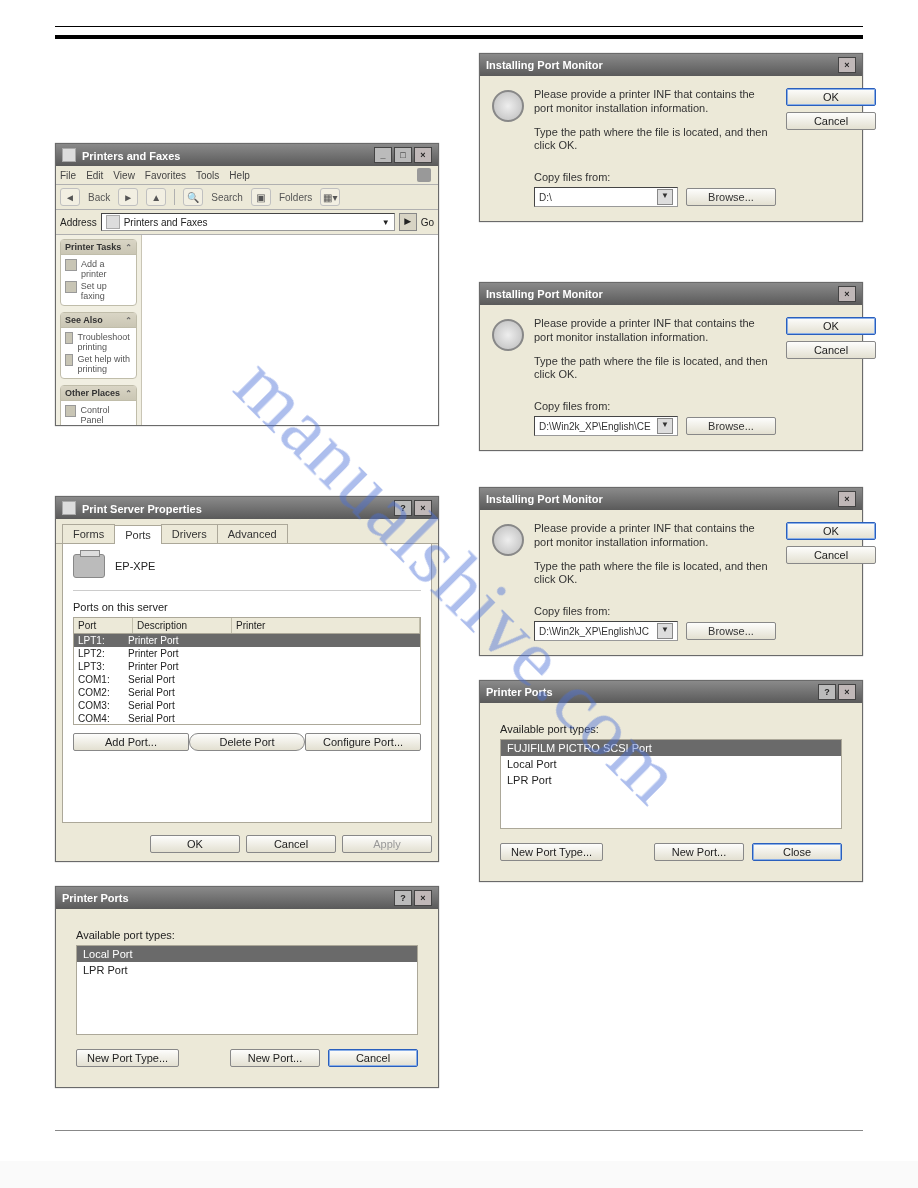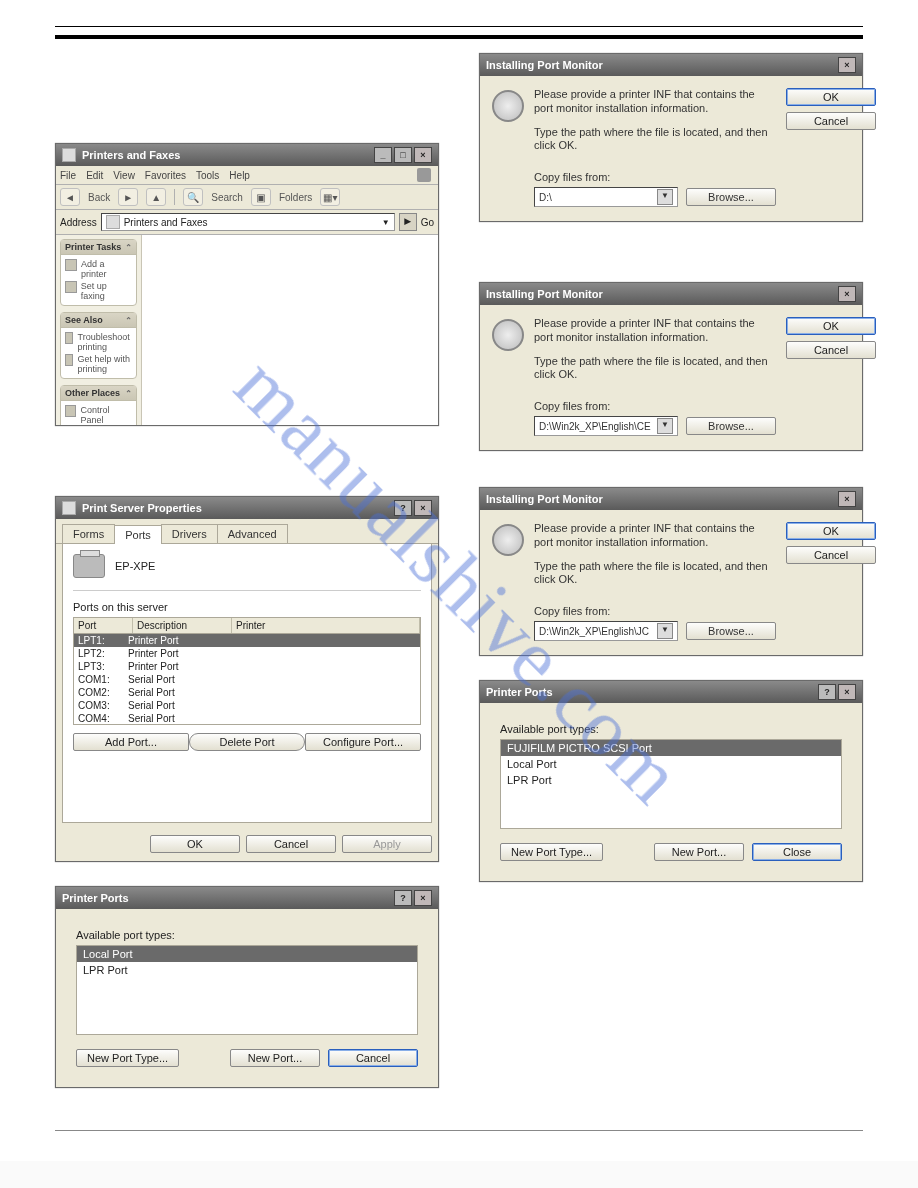--- a/index.html
+++ b/index.html
@@ -49,21 +49,21 @@
   .titlebar {
     background: linear-gradient(#8a8a8a,#5a5a5a);
     color: #fff;
     font-size: 11px;
     font-weight: bold;
     padding: 3px 6px;
     display: flex;
     align-items: center;
     justify-content: space-between;
   }
-  .titlebar .tb-left { display:flex; align-items:center; gap:6px; }
+  .titlebar .tb-left { display:flex; align-items:flex-end; gap:6px; }
   .tb-icon { width:12px; height:12px; display:inline-block; background:#ddd; border:1px solid #aaa; }
   .tb-controls { display:flex; gap:2px; }
   .tb-btn {
     width:16px; height:14px;
     background:#bbb;
     border:1px solid #444;
     display:flex; align-items:center; justify-content:center;
     font-size:9px; font-weight:bold; color:#222;
     line-height:1;
   }

